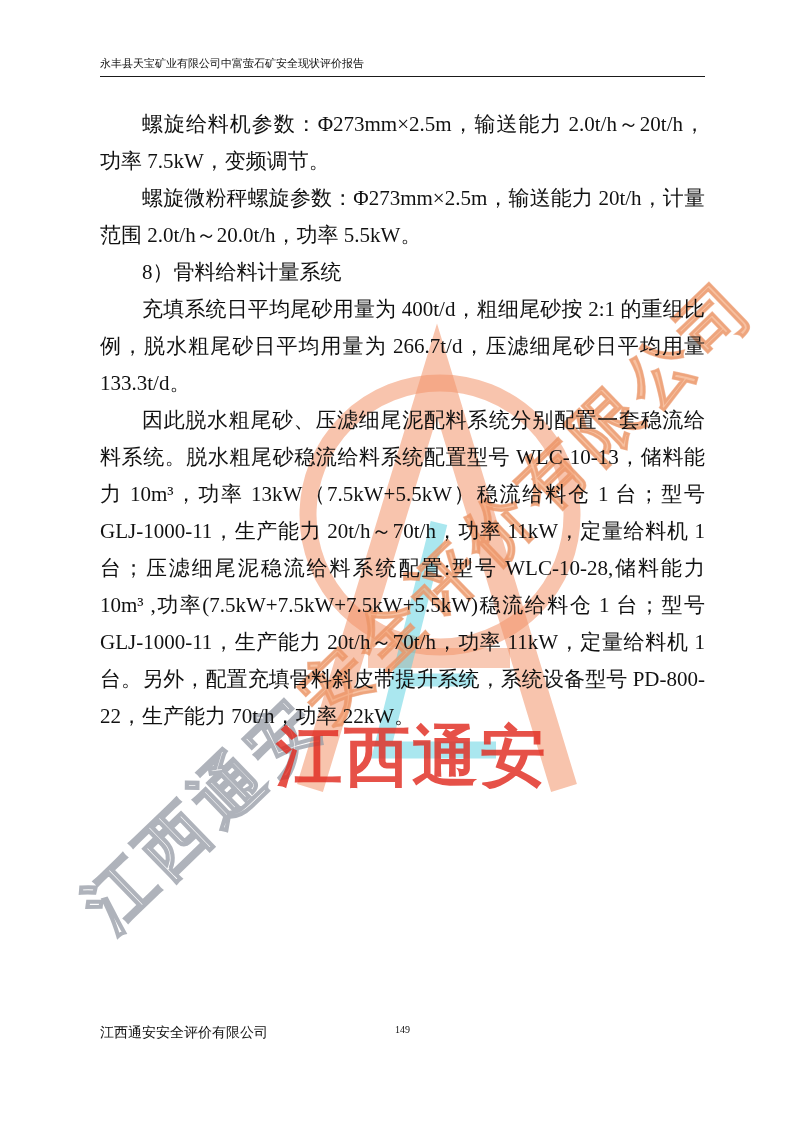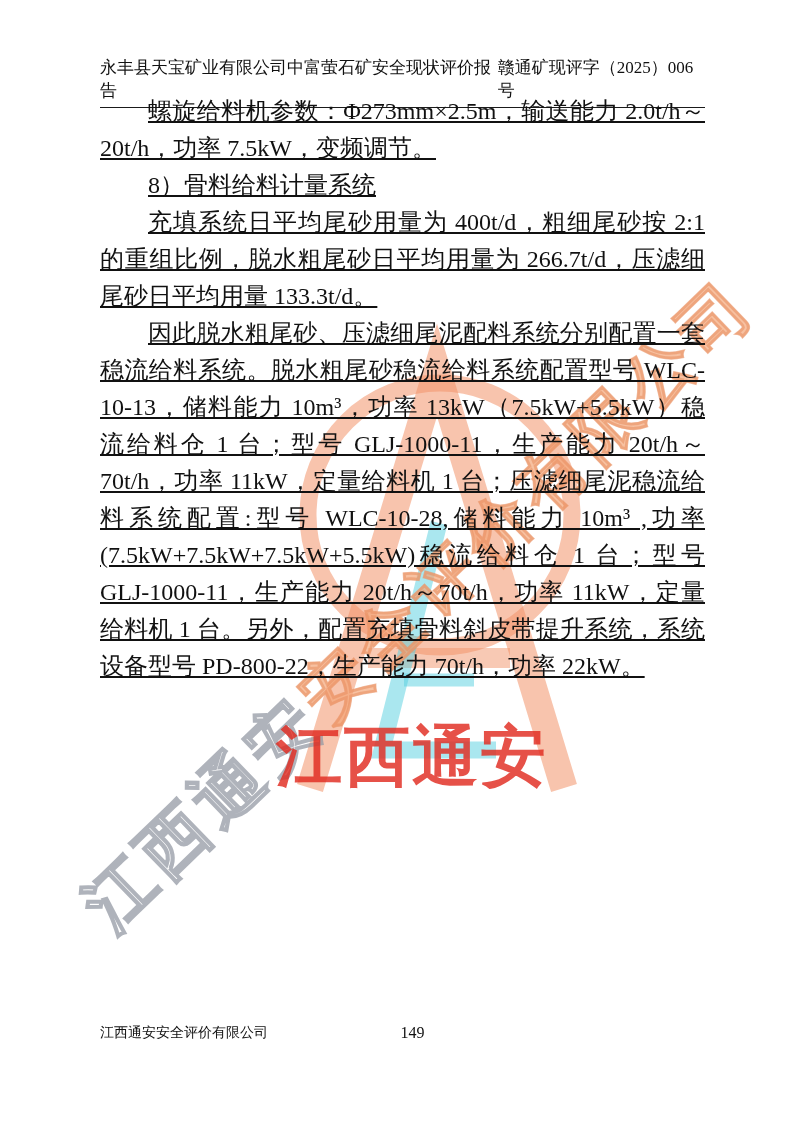--- a/index.html
+++ b/index.html
@@ -24,41 +24,39 @@
   .wm-red{
     position:absolute;left:276px;top:712px;z-index:3;
     font-size:66px;font-weight:700;letter-spacing:2px;white-space:nowrap;
     color:rgba(224,43,32,0.82);
     pointer-events:none;
   }
   
   .header{
     position:absolute;left:100px;right:88px;top:56px;z-index:5;
     display:flex;justify-content:space-between;align-items:center;
-    font-size:17px;
+    font-size:11px;
     padding-bottom:5px;
     border-bottom:1.6px solid #1a1a1a;
   }
   
   .body-text{
-    position:absolute;left:100px;right:88px;top:93px;z-index:5;
-    font-size:24px;line-height:37px;
+    position:absolute;left:100px;right:88px;top:106px;z-index:5;
+    font-size:21px;line-height:37px;
     text-align:justify;
-    text-decoration:underline;
   }
   .para{margin:0;text-indent:2em;}
   
   .footer{
     position:absolute;left:100px;right:88px;top:1024px;z-index:5;
     font-size:14px;
   }
   .footer-page{
     position:absolute;left:50%;transform:translateX(-50%);
-    font-size:16px;
-    margin-left:10px;
+    font-size:10px;
   }
 </style>
 </head>
 <body>
 
 <div class="page">
 
   <div class="wm-logo">
     <svg width="392" height="486" viewBox="0 0 392 486">
       <circle cx="192" cy="197" r="132" fill="none" stroke="#F2946A" stroke-width="17" opacity="0.55"></circle>
@@ -68,25 +66,25 @@
       <path d="M156 362 L226 362" fill="none" stroke="#55CFE0" stroke-width="13" opacity="0.5"></path>
     </svg>
   </div>
 
   <div class="wm-diagonal"><span class="wm-outline">江西通安</span><span class="wm-fill">安全评价有限公司</span></div>
 
   <div class="wm-red">江西通安</div>
 
   <header class="header">
     <span class="header-left">永丰县天宝矿业有限公司中富萤石矿安全现状评价报告</span>
-    <span class="header-right">赣通矿现评字（2025）006号</span>
   </header>
 
   <main class="body-text" id="paragraphs">
       <p class="para">螺旋给料机参数：Φ273mm×2.5m，输送能力 2.0t/h～20t/h，功率 7.5kW，变频调节。</p>
+      <p class="para">螺旋微粉秤螺旋参数：Φ273mm×2.5m，输送能力 20t/h，计量范围 2.0t/h～20.0t/h，功率 5.5kW。</p>
       <p class="para">8）骨料给料计量系统</p>
       <p class="para">充填系统日平均尾砂用量为 400t/d，粗细尾砂按 2:1 的重组比例，脱水粗尾砂日平均用量为 266.7t/d，压滤细尾砂日平均用量 133.3t/d。</p>
       <p class="para">因此脱水粗尾砂、压滤细尾泥配料系统分别配置一套稳流给料系统。脱水粗尾砂稳流给料系统配置型号 WLC-10-13，储料能力 10m³，功率 13kW（7.5kW+5.5kW）稳流给料仓 1 台；型号 GLJ-1000-11，生产能力 20t/h～70t/h，功率 11kW，定量给料机 1 台；压滤细尾泥稳流给料系统配置:型号 WLC-10-28,储料能力 10m³ ,功率(7.5kW+7.5kW+7.5kW+5.5kW)稳流给料仓 1 台；型号 GLJ-1000-11，生产能力 20t/h～70t/h，功率 11kW，定量给料机 1 台。另外，配置充填骨料斜皮带提升系统，系统设备型号 PD-800-22，生产能力 70t/h，功率 22kW。</p>
     </main>
 
   <footer class="footer">
     <span class="footer-company">江西通安安全评价有限公司</span>
     <span class="footer-page">149</span>
   </footer>
 

